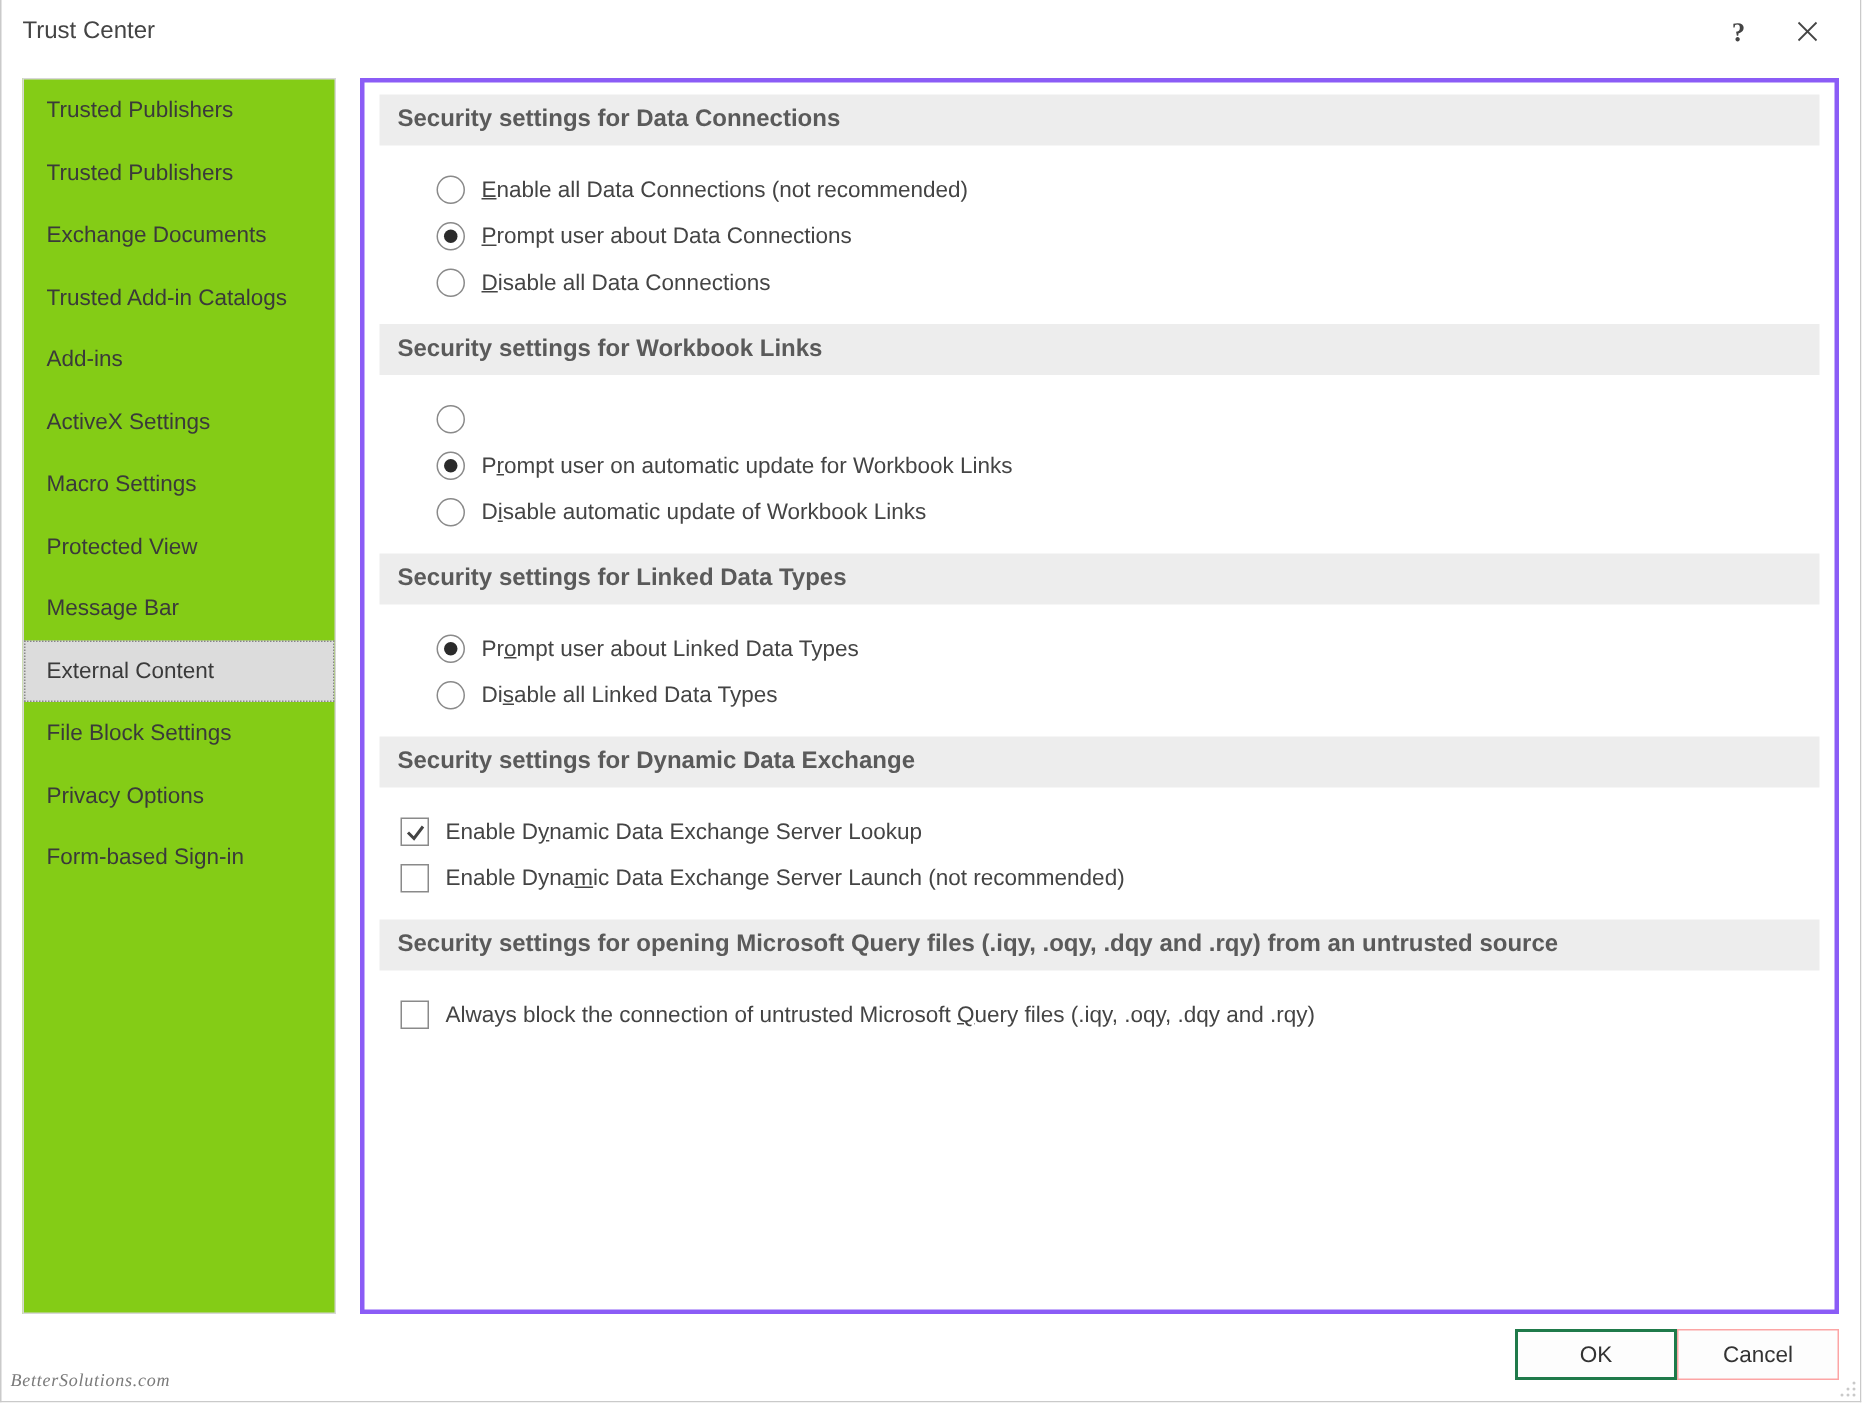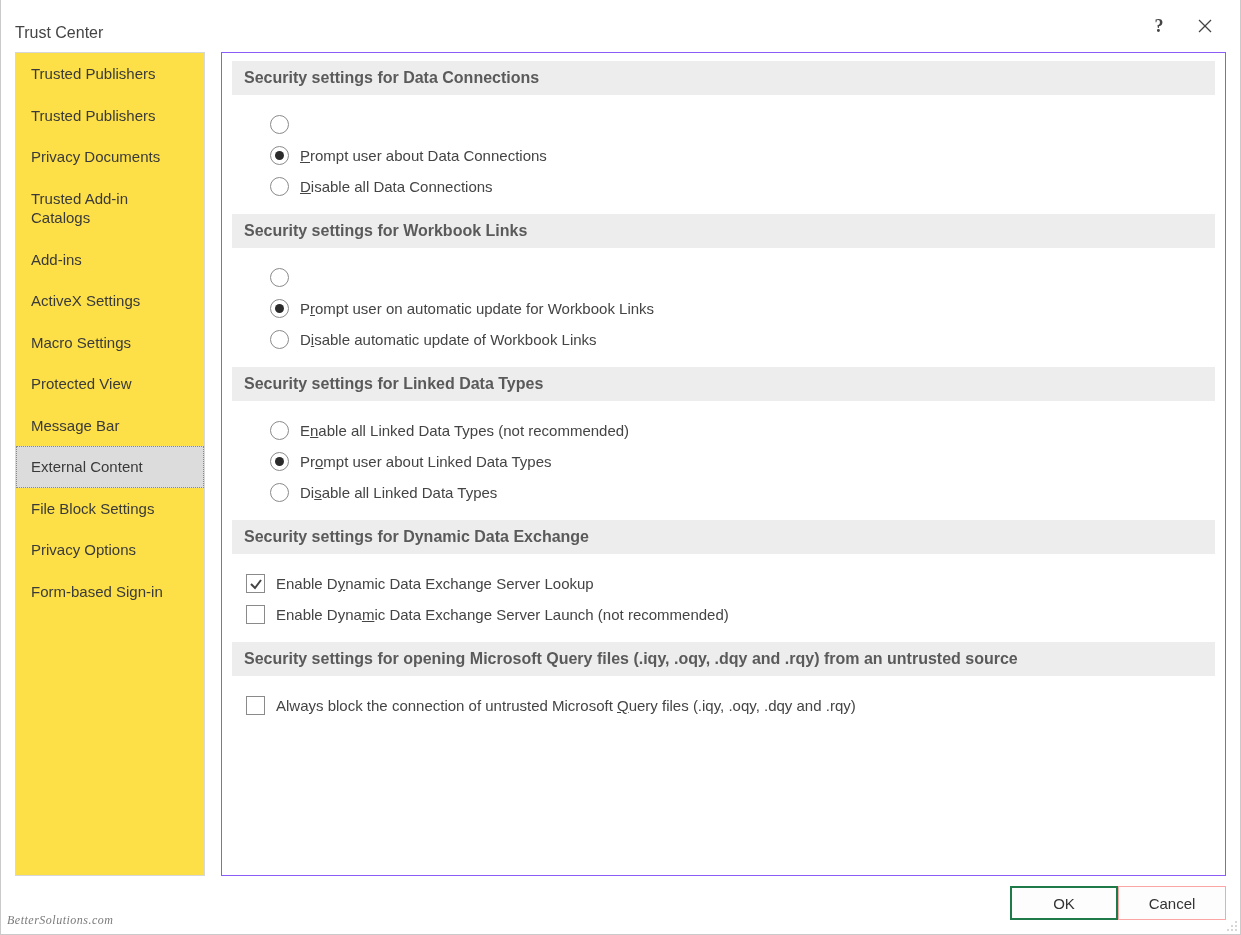--- a/index.html
+++ b/index.html
@@ -14,21 +14,21 @@
     height: 935px;
     border: 1px solid #cacaca;
     border-top: none;
     display: flex;
     flex-direction: column;
     position: relative;
     background: #fff;
   }
   .titlebar {
     display: flex;
-    align-items: flex-end;
+    align-items: center;
     padding: 0 12px;
     height: 42px;
     font-size: 16px;
     color: #444;
   }
   .titlebar .title { margin-left: 2px; }
   .titlebar .spacer { flex: 1; }
   .titlebar .btn {
     width: 46px;
     height: 32px;
@@ -41,39 +41,39 @@
   .titlebar .btn.help { font-weight: bold; font-family: Georgia, serif; }
   .titlebar .btn.close svg { stroke: #444; stroke-width: 1.2; }
   .body {
     flex: 1;
     display: flex;
     gap: 16px;
     padding: 10px 14px 0 14px;
     overflow: hidden;
   }
   .sidebar {
-    width: 190px;
+    width: 209px;
     border: 1px solid #d7d7d7;
-    background: #fde047;
+    background: #84cc16;
     overflow-y: auto;
   }
   .side-item {
     padding: 10px 14px;
     color: #3a3a3a;
     cursor: default;
     border: 1px solid transparent;
     line-height: 1.3;
   }
   .side-item.selected {
     background: #dcdcdc;
     border: 1px dotted #888;
   }
   .content {
     flex: 1;
-    border: 1px solid #8b5cf6;
+    border: 3px solid #8b5cf6;
     padding: 8px 10px 10px 10px;
     overflow-y: auto;
   }
   .section-header {
     background: #ededed;
     padding: 8px 12px;
     font-weight: 600;
     color: #5a5a5a;
     margin-bottom: 14px;
     font-size: 16px;
@@ -162,37 +162,38 @@
           <line x1="1" y1="1" x2="13" y2="13"></line>
           <line x1="13" y1="1" x2="1" y2="13"></line>
         </svg>
     </span>
   </div>
 
   <div class="body">
     <div class="sidebar" id="sidebar">
         <div class="side-item"><span>Trusted Publishers</span></div>
         <div class="side-item"><span>Trusted Publishers</span></div>
-        <div class="side-item"><span>Privacy Documents</span></div>
+        <div class="side-item"><span>Exchange Documents</span></div>
         <div class="side-item"><span>Trusted Add-in Catalogs</span></div>
         <div class="side-item"><span>Add-ins</span></div>
         <div class="side-item"><span>ActiveX Settings</span></div>
         <div class="side-item"><span>Macro Settings</span></div>
         <div class="side-item"><span>Protected View</span></div>
         <div class="side-item"><span>Message Bar</span></div>
         <div class="side-item selected"><span>External Content</span></div>
         <div class="side-item"><span>File Block Settings</span></div>
         <div class="side-item"><span>Privacy Options</span></div>
         <div class="side-item"><span>Form-based Sign-in</span></div>
       </div>
     <div class="content" id="content">
         <div class="section-header">Security settings for Data Connections</div>
         <div class="opts">
           <div class="opt-row">
             <span class="radio"></span>
+            <span><u>E</u>nable all Data Connections (not recommended)</span>
           </div>
           <div class="opt-row">
             <span class="radio checked"></span>
             <span><u>P</u>rompt user about Data Connections</span>
           </div>
           <div class="opt-row">
             <span class="radio"></span>
             <span><u>D</u>isable all Data Connections</span>
           </div>
         </div>
@@ -205,24 +206,20 @@
             <span class="radio checked"></span>
             <span>P<u>r</u>ompt user on automatic update for Workbook Links</span>
           </div>
           <div class="opt-row">
             <span class="radio"></span>
             <span>D<u>i</u>sable automatic update of Workbook Links</span>
           </div>
         </div>
         <div class="section-header">Security settings for Linked Data Types</div>
         <div class="opts">
-          <div class="opt-row">
-            <span class="radio"></span>
-            <span>E<u>n</u>able all Linked Data Types (not recommended)</span>
-          </div>
           <div class="opt-row">
             <span class="radio checked"></span>
             <span>Pr<u>o</u>mpt user about Linked Data Types</span>
           </div>
           <div class="opt-row">
             <span class="radio"></span>
             <span>Di<u>s</u>able all Linked Data Types</span>
           </div>
         </div>
         <div class="section-header">Security settings for Dynamic Data Exchange</div>

